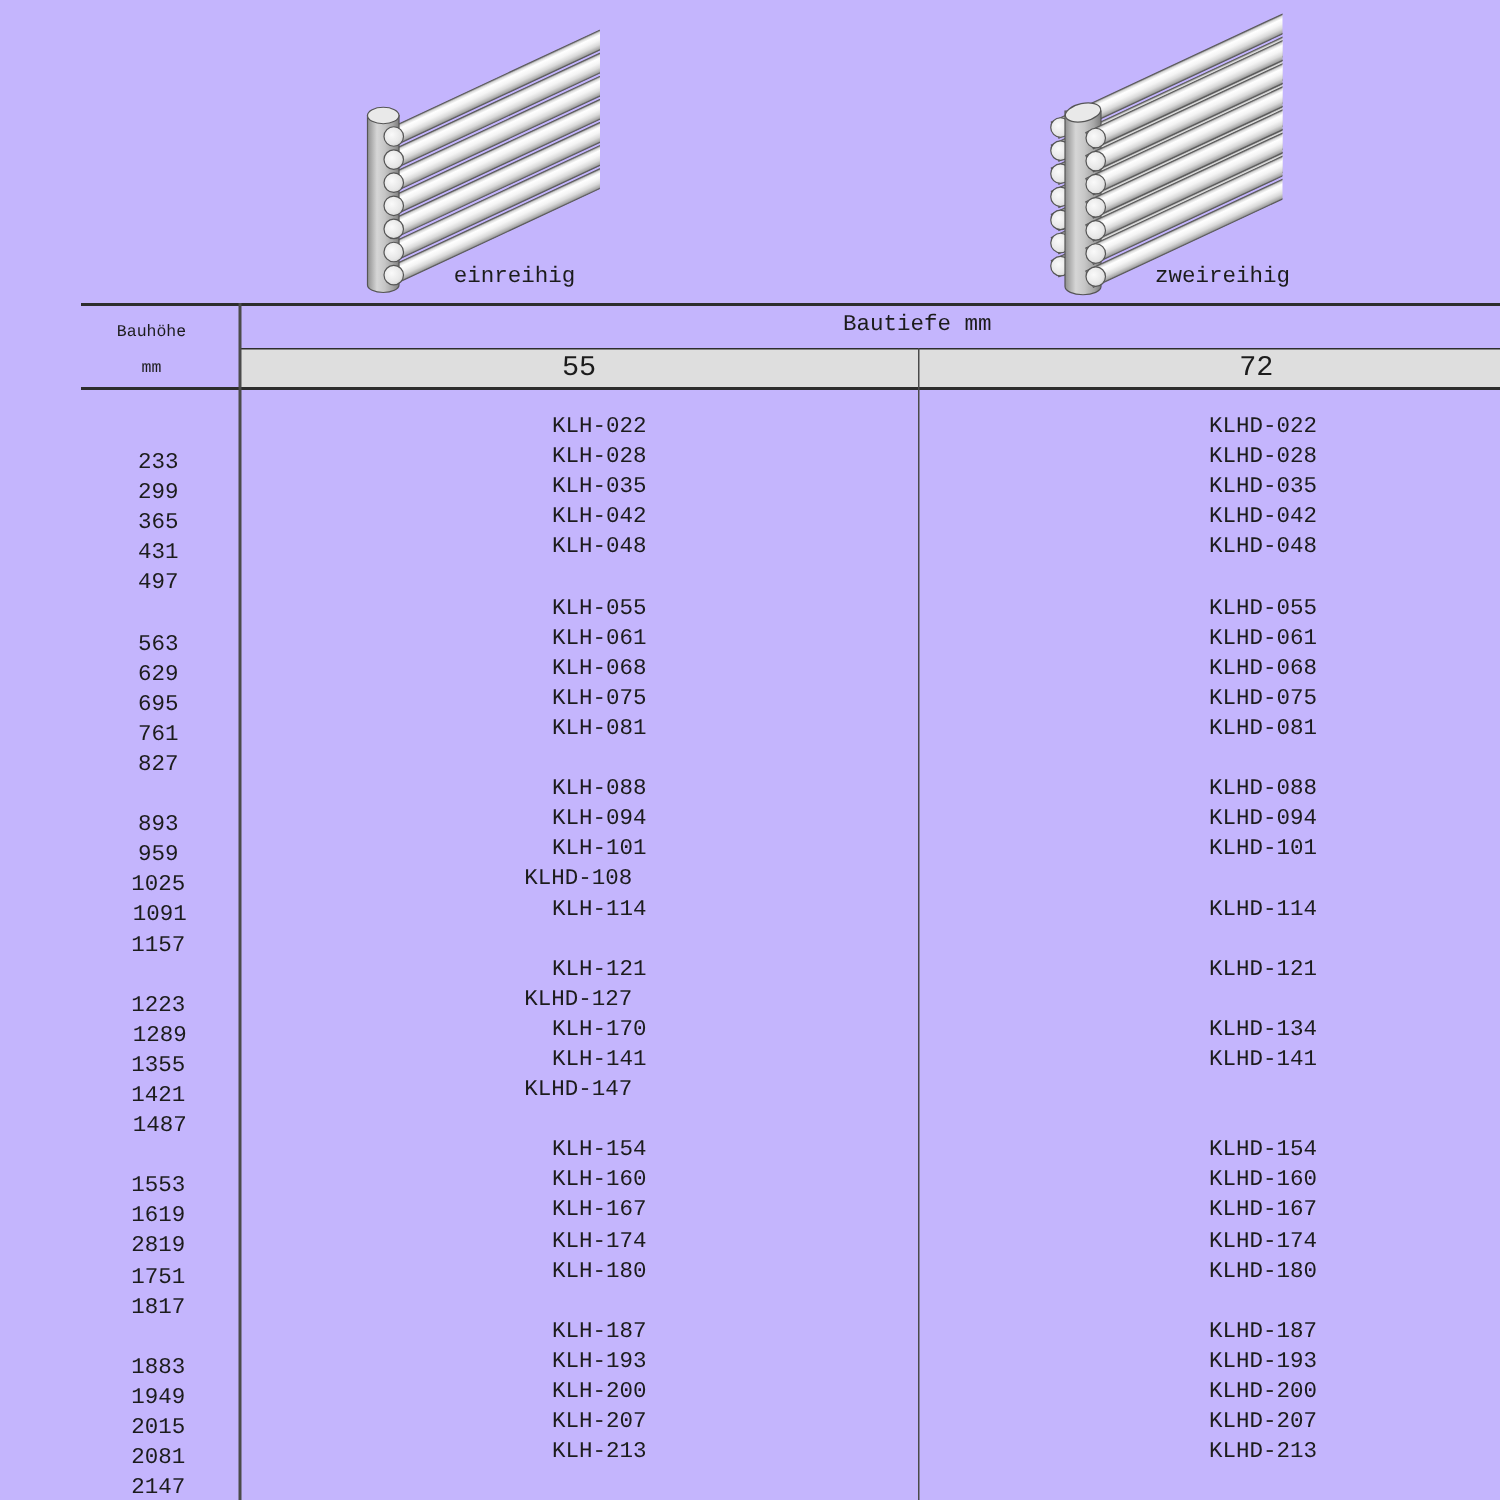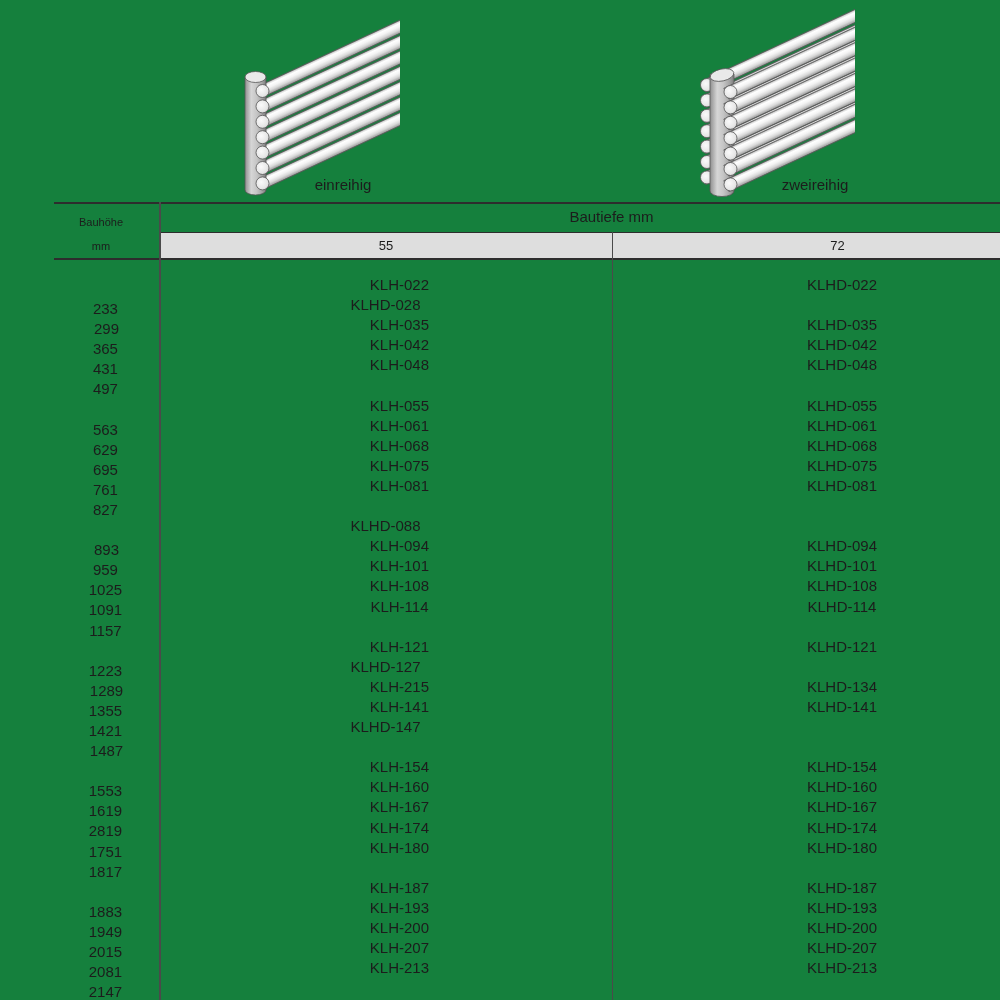--- a/index.html
+++ b/index.html
@@ -1,18 +1,18 @@
 <!DOCTYPE html>
 <html><head>
 <meta charset="utf-8">
 <style>
   html,body{margin:0;padding:0;background:#fff;}
   .page{
-    position:relative;width:1000px;height:1000px;overflow:hidden;background:#15803d;
-    font-family:Liberation Sans, sans-serif;color:#1c1c1c;
+    position:relative;width:1000px;height:1000px;overflow:hidden;background:#c4b5fd;
+    font-family:Liberation Mono, monospace;color:#1c1c1c;
   }
   
   .diagram-svg{position:absolute;top:0;}
   .diagram-label{
     position:absolute;top:176px;width:200px;text-align:center;
     font-size:15px;color:#1c1c1c;
   }
   .label-single{left:243px;}
   .label-double{left:715px;}
   
@@ -27,21 +27,21 @@
     padding-right:12px;text-align:center;font-size:11px;line-height:24px;
   }
   .span-header{
     position:absolute;left:160px;top:204px;width:903px;height:28px;
     text-align:center;font-size:15px;line-height:26px;
   }
   .depth-band{
     position:absolute;left:160px;top:232px;width:903px;height:26px;
     background:#dedede;border-top:1px solid #2d2d2d;display:flex;
   }
-  .depth-cell{font-size:13px;line-height:25px;text-align:center;}
+  .depth-cell{font-size:19px;line-height:25px;text-align:center;}
   .depth-cell.c55{width:452px;}
   .depth-cell.c72{width:451px;}
   
   .tbody{position:absolute;left:54px;top:275px;width:1009px;}
   .row-group{margin-bottom:20.1px;}
   .row-group:last-child{margin-bottom:0;}
   .trow{display:flex;height:20.1px;line-height:20.1px;font-size:15px;}
   .cell{text-align:center;}
   .cell-h{width:106px;box-sizing:border-box;padding-right:1px;margin-top:24px;}
   .cell-55{width:452px;margin-left:20px;}
@@ -212,20 +212,21 @@
 
     <div class="tbody">
         <div class="row-group">
           <div class="trow">
             <div class="cell cell-h">233</div>
             <div class="cell cell-55">KLH-022</div>
             <div class="cell cell-72">KLHD-022</div>
           </div>
           <div class="trow">
             <div class="cell cell-h">299</div>
+            <div class="cell cell-55">KLH-028</div>
             <div class="cell cell-72">KLHD-028</div>
           </div>
           <div class="trow">
             <div class="cell cell-h">365</div>
             <div class="cell cell-55">KLH-035</div>
             <div class="cell cell-72">KLHD-035</div>
           </div>
           <div class="trow">
             <div class="cell cell-h">431</div>
             <div class="cell cell-55">KLH-042</div>
@@ -260,56 +261,56 @@
           </div>
           <div class="trow">
             <div class="cell cell-h">827</div>
             <div class="cell cell-55">KLH-081</div>
             <div class="cell cell-72">KLHD-081</div>
           </div>
         </div>
         <div class="row-group">
           <div class="trow">
             <div class="cell cell-h">893</div>
+            <div class="cell cell-55">KLH-088</div>
             <div class="cell cell-72">KLHD-088</div>
           </div>
           <div class="trow">
             <div class="cell cell-h">959</div>
             <div class="cell cell-55">KLH-094</div>
             <div class="cell cell-72">KLHD-094</div>
           </div>
           <div class="trow">
             <div class="cell cell-h">1025</div>
             <div class="cell cell-55">KLH-101</div>
             <div class="cell cell-72">KLHD-101</div>
           </div>
           <div class="trow">
             <div class="cell cell-h">1091</div>
-            <div class="cell cell-55">KLH-108</div>
             <div class="cell cell-72">KLHD-108</div>
           </div>
           <div class="trow">
             <div class="cell cell-h">1157</div>
             <div class="cell cell-55">KLH-114</div>
             <div class="cell cell-72">KLHD-114</div>
           </div>
         </div>
         <div class="row-group">
           <div class="trow">
             <div class="cell cell-h">1223</div>
             <div class="cell cell-55">KLH-121</div>
             <div class="cell cell-72">KLHD-121</div>
           </div>
           <div class="trow">
             <div class="cell cell-h">1289</div>
             <div class="cell cell-72">KLHD-127</div>
           </div>
           <div class="trow">
             <div class="cell cell-h">1355</div>
-            <div class="cell cell-55">KLH-215</div>
+            <div class="cell cell-55">KLH-170</div>
             <div class="cell cell-72">KLHD-134</div>
           </div>
           <div class="trow">
             <div class="cell cell-h">1421</div>
             <div class="cell cell-55">KLH-141</div>
             <div class="cell cell-72">KLHD-141</div>
           </div>
           <div class="trow">
             <div class="cell cell-h">1487</div>
             <div class="cell cell-72">KLHD-147</div>

